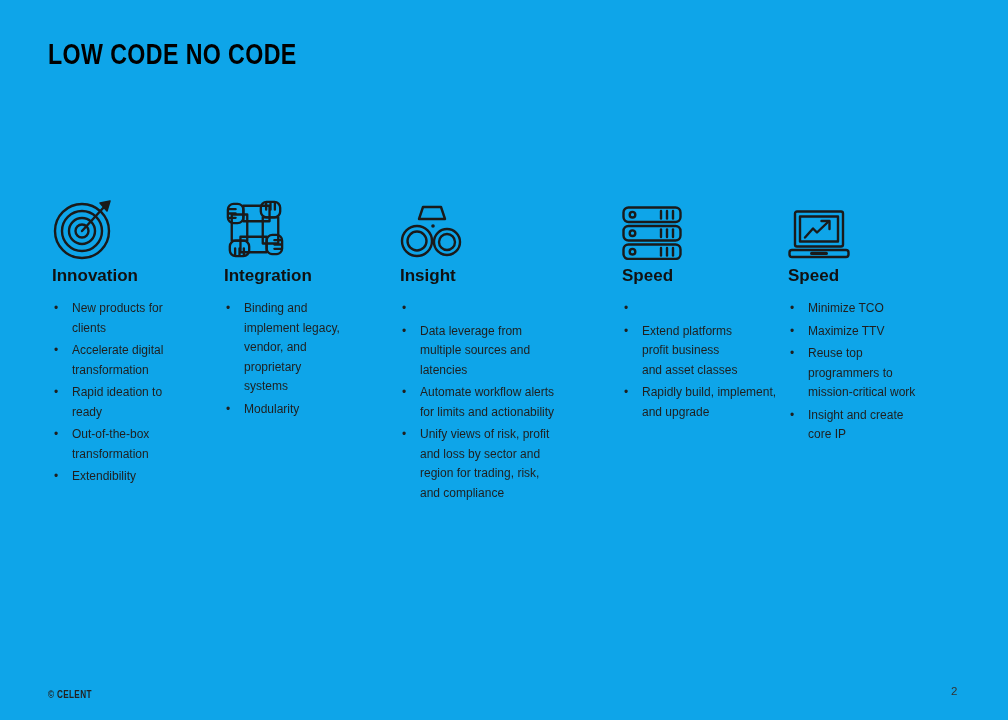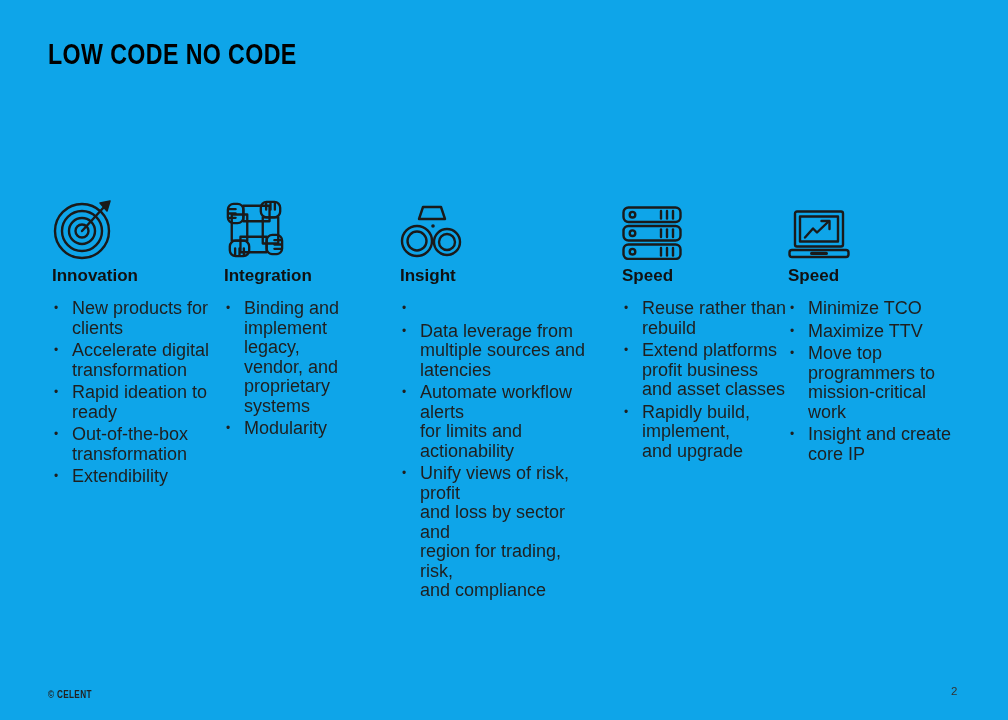--- a/index.html
+++ b/index.html
@@ -12,21 +12,21 @@
     font-size:29px;font-weight:800;color:#000;letter-spacing:0.5px;
     transform:scaleX(0.80);transform-origin:left center;white-space:nowrap;
   }
   .column{position:absolute;top:190px;}
   .icon-box{height:70px;display:flex;align-items:flex-end;}
   .icon-box svg{stroke:#1a1a1a;fill:none;stroke-width:2.4;stroke-linecap:round;stroke-linejoin:round;}
   .col-label{display:block;margin-top:6px;font-size:17px;font-weight:700;color:#111;}
   .bullets{list-style:none;margin:13px 0 0 0;padding:0;}
   .bullet{display:flex;margin:0 0 3px 0;}
   .bullet-dot{flex:0 0 18px;padding-left:2px;font-size:12px;line-height:19.5px;color:#1f1f1f;}
-  .bullet-text{flex:1;font-size:18px;line-height:19.5px;white-space:pre-line;color:#1f1f1f;}
+  .bullet-text{flex:1;font-size:12px;line-height:19.5px;white-space:pre-line;color:#1f1f1f;}
   .footer-copyright{
     position:absolute;left:48px;top:689px;font-size:10px;font-weight:700;color:#222;
     transform:scaleX(0.82);transform-origin:left center;letter-spacing:0.4px;white-space:nowrap;
   }
   .page-number{position:absolute;left:951px;top:685px;font-size:11.5px;color:#333;}
 </style>
 </head>
 <body>
 
 <div class="slide">
@@ -177,21 +177,20 @@
         <circle cx="10.5" cy="45.7" r="2.8"></circle>
         <line x1="39" y1="42" x2="39" y2="49.5"></line>
         <line x1="45" y1="42" x2="45" y2="49.5"></line>
         <line x1="51" y1="42" x2="51" y2="49.5"></line>
       </svg>
     </div>
     <span class="col-label">Speed</span>
     <ul class="bullets">
       <li class="bullet">
           <span class="bullet-dot">•</span>
-          <span class="bullet-text">Reuse rather than rebuild</span>
         </li>
       <li class="bullet">
           <span class="bullet-dot">•</span>
           <span class="bullet-text">Extend platforms
 profit business
 and asset classes</span>
         </li>
       <li class="bullet">
           <span class="bullet-dot">•</span>
           <span class="bullet-text">Rapidly build, implement,
@@ -216,21 +215,21 @@
       <li class="bullet">
           <span class="bullet-dot">•</span>
           <span class="bullet-text">Minimize TCO</span>
         </li>
       <li class="bullet">
           <span class="bullet-dot">•</span>
           <span class="bullet-text">Maximize TTV</span>
         </li>
       <li class="bullet">
           <span class="bullet-dot">•</span>
-          <span class="bullet-text">Move top
+          <span class="bullet-text">Reuse top
 programmers to
 mission-critical work</span>
         </li>
       <li class="bullet">
           <span class="bullet-dot">•</span>
           <span class="bullet-text">Insight and create
 core IP</span>
         </li>
     </ul>
   </div>

